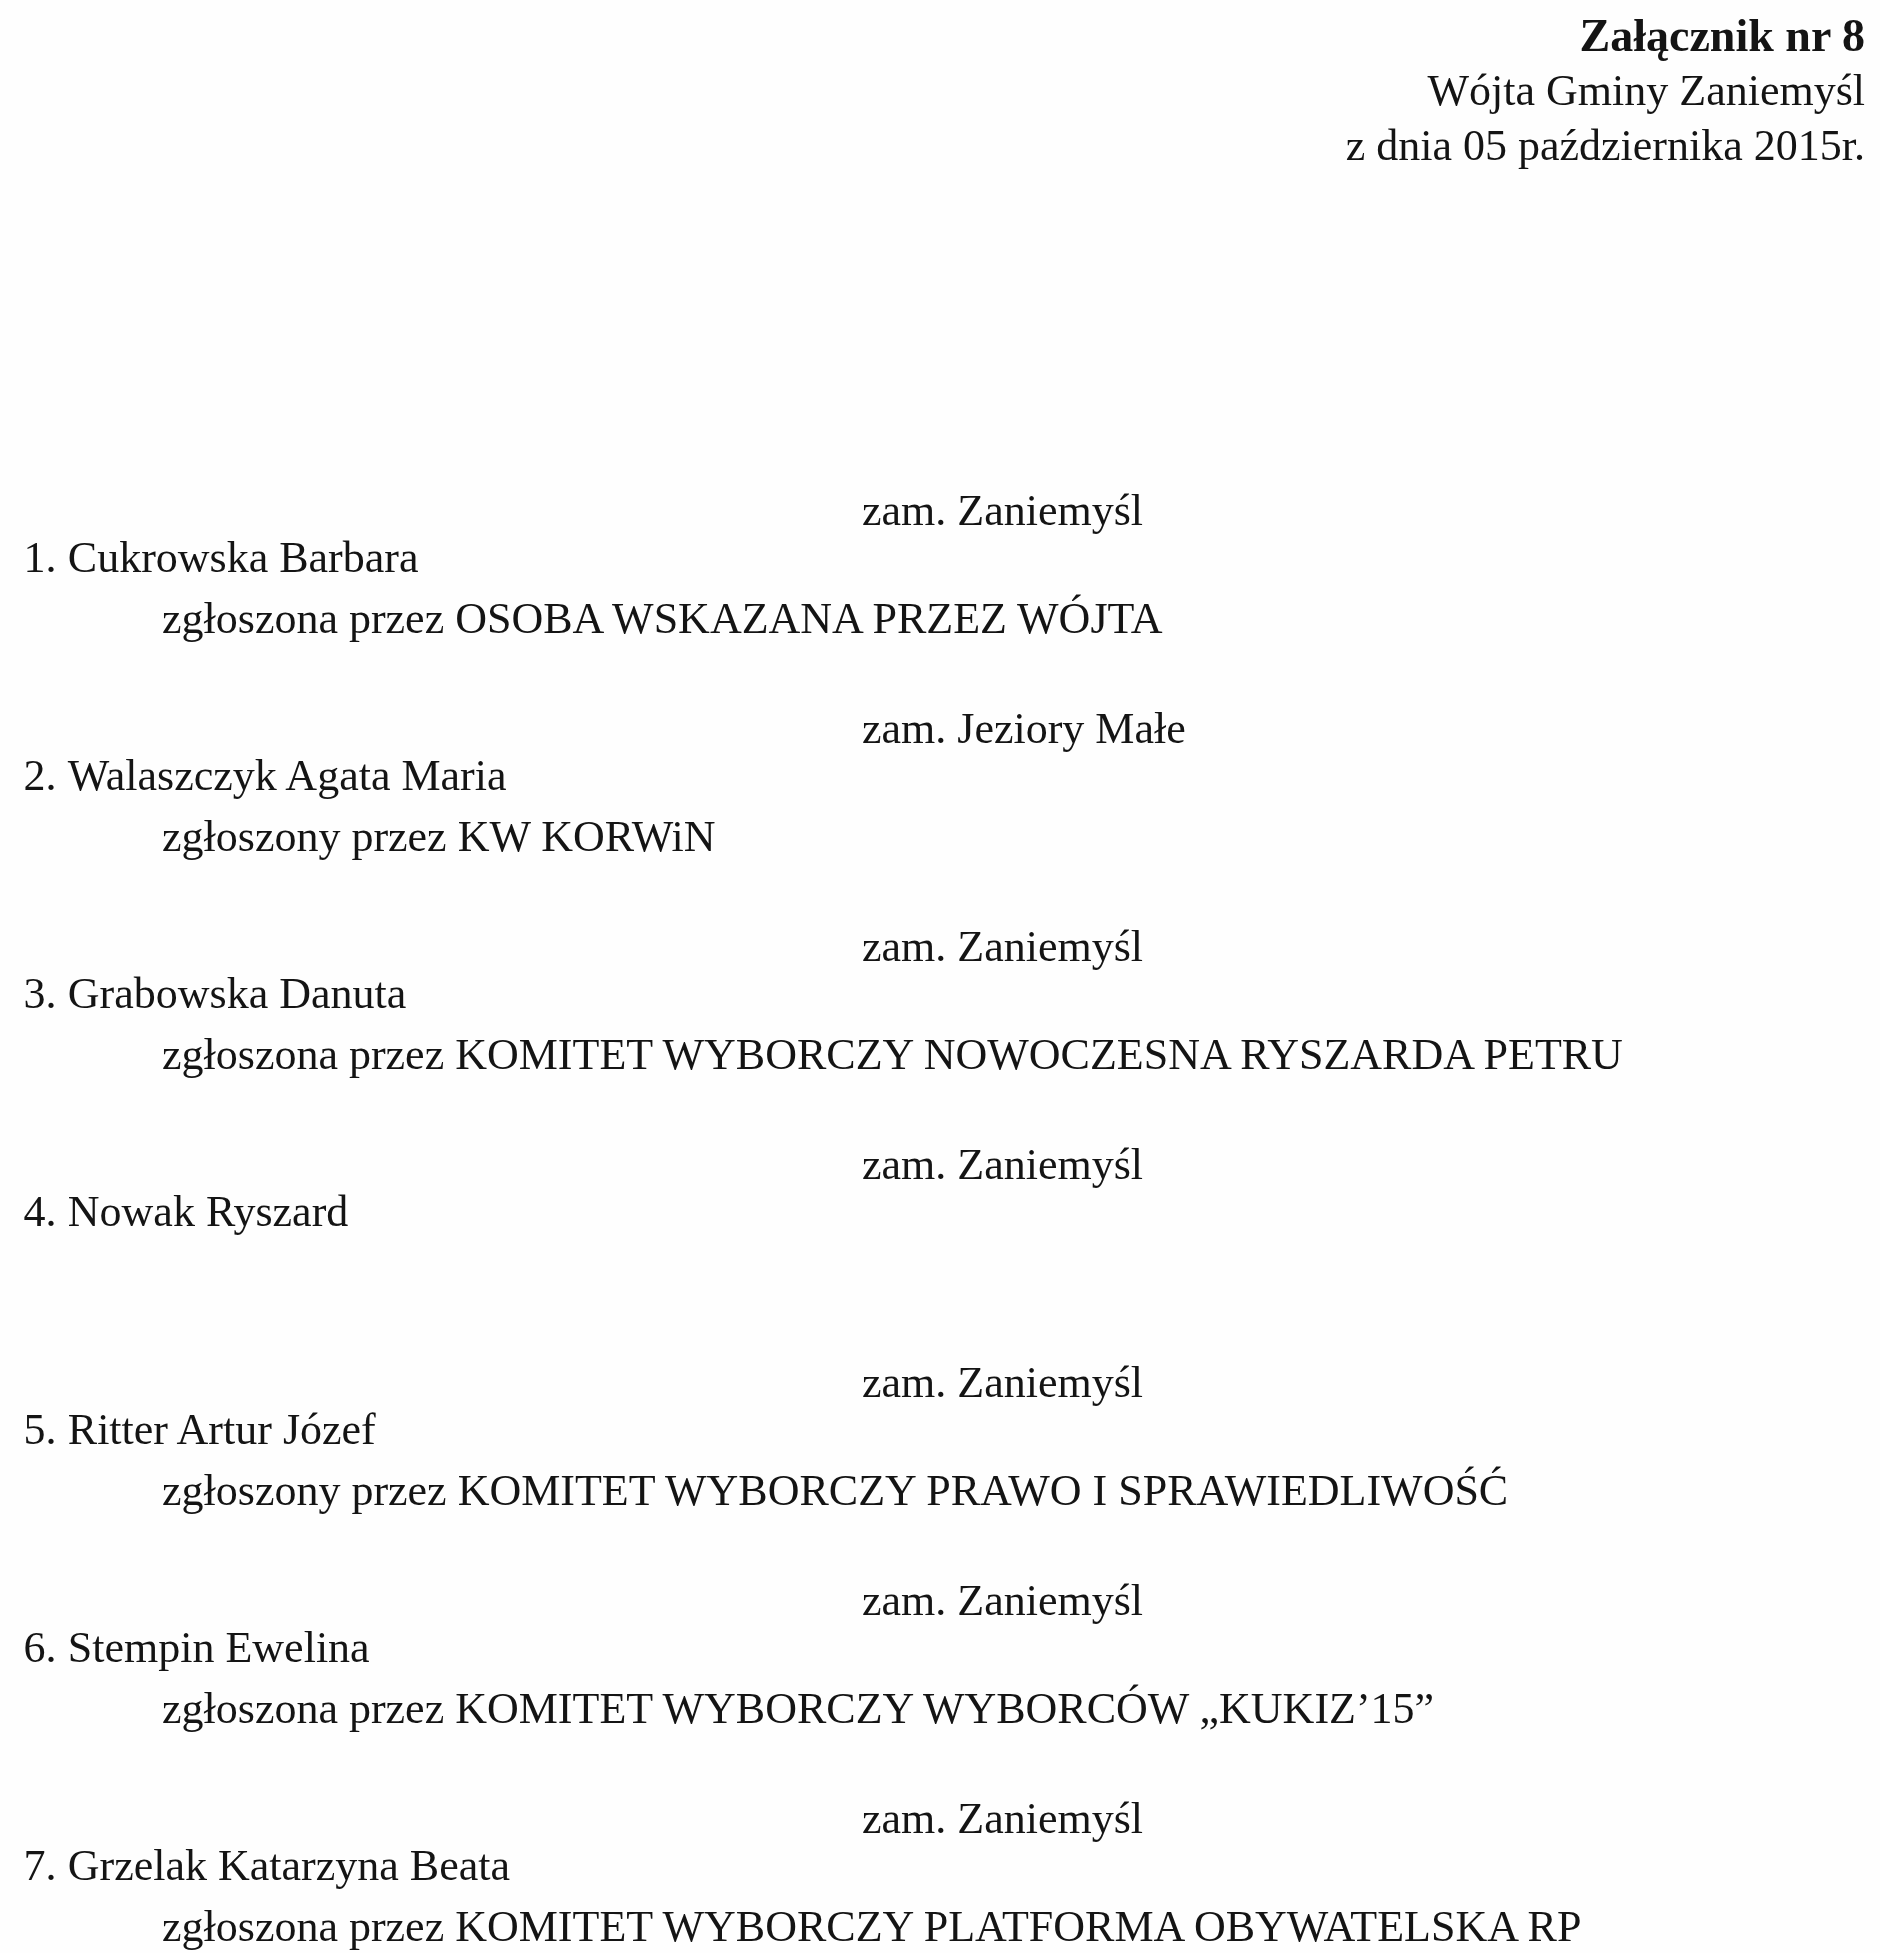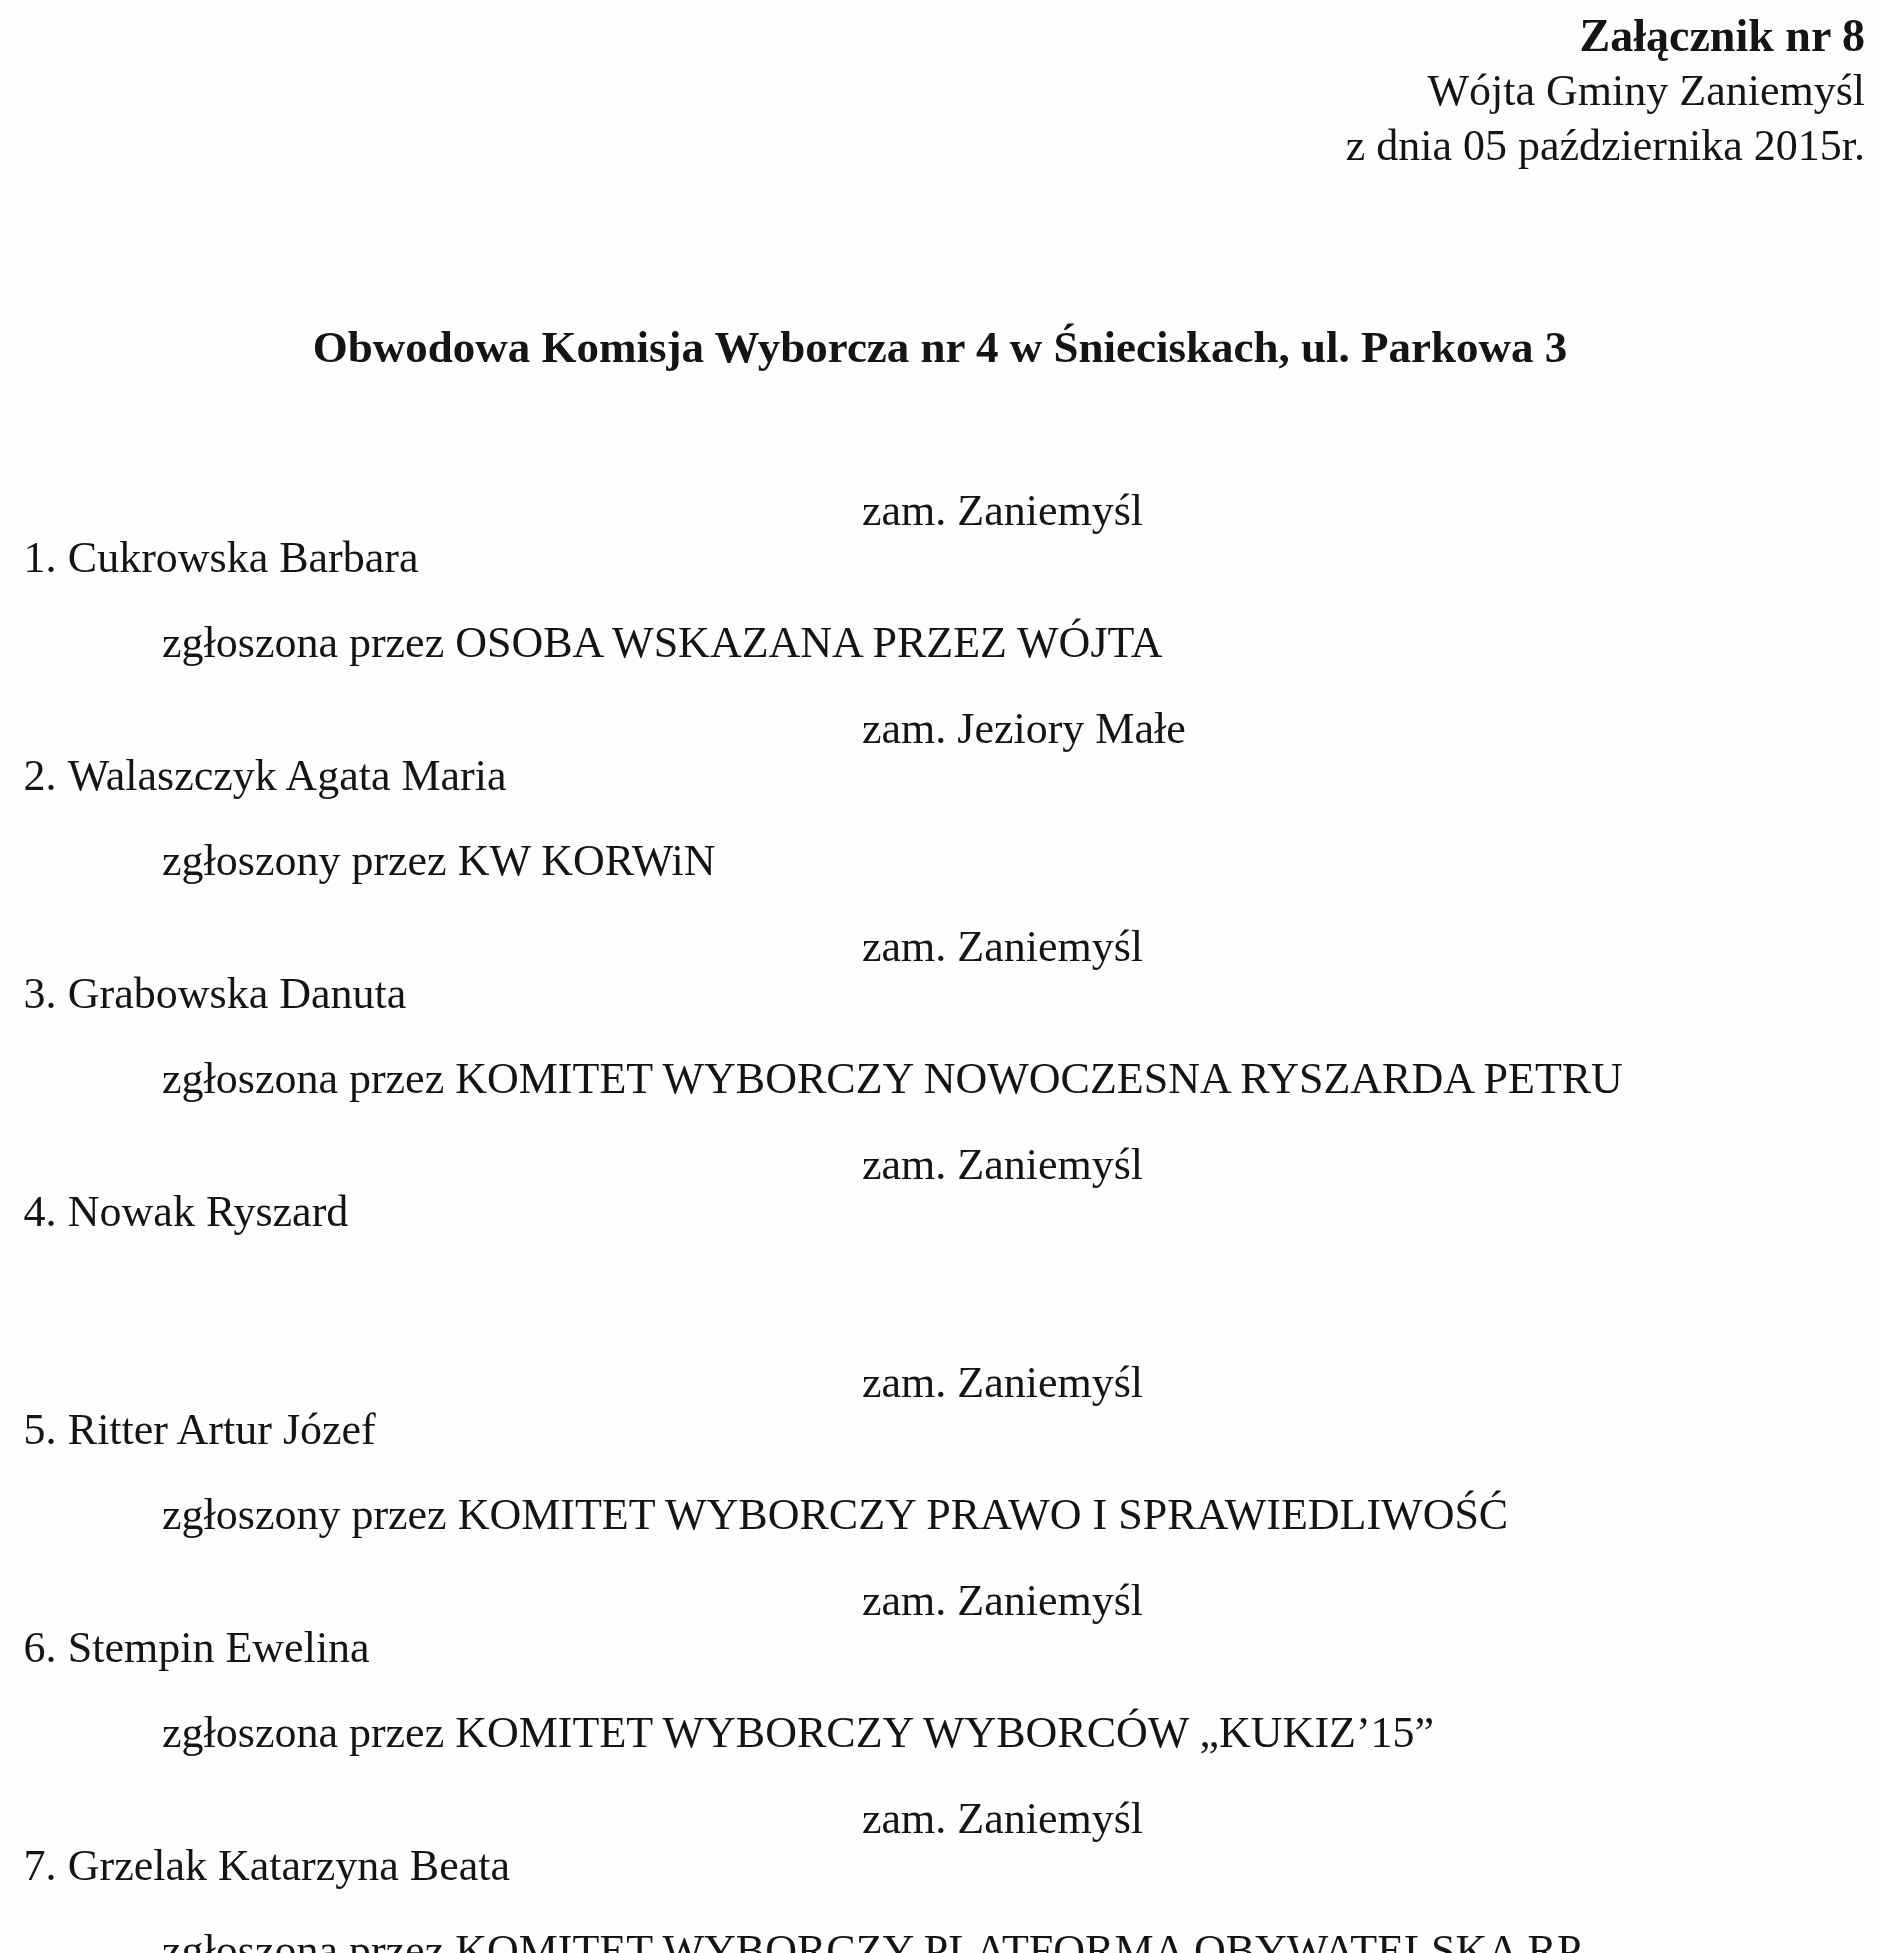--- a/index.html
+++ b/index.html
@@ -68,36 +68,34 @@
   .member .residence {
     position: absolute;
     top: 0;
     left: 862px;
     text-align: right;
   }
   .member .submitted-line {
     position: absolute;
     top: 108px;
     left: 162px;
-    margin-top: 24px;
   }
   .member .number { margin-right: 11.3px; }
 </style>
 </head>
 <body>
 
 <div class="page">
 
   <div class="header-block">
     <div class="attachment">Załącznik nr 8</div>
     <div>Wójta Gminy Zaniemyśl</div>
     <div>z dnia 05 października 2015r.</div>
   </div>
 
-  <div class="doc-title">Obwodowa Komisja Wyborcza nr 4 w Śnieciskach, ul. Parkowa 3</div>
 
   <div class="member-list">
   <div class="member">
     <div class="name-line">
       <span class="number">1.</span><span>Cukrowska Barbara</span>
     </div>
     <div class="residence">zam. Zaniemyśl</div>
     <div class="submitted-line">
       <span>zgłoszona przez</span> <span>OSOBA WSKAZANA PRZEZ WÓJTA</span>
     </div>

